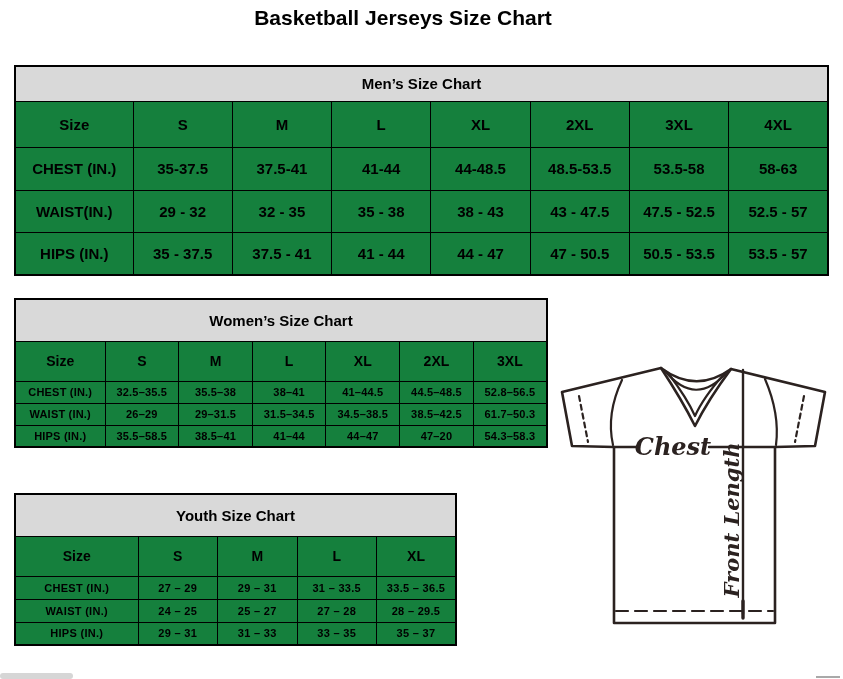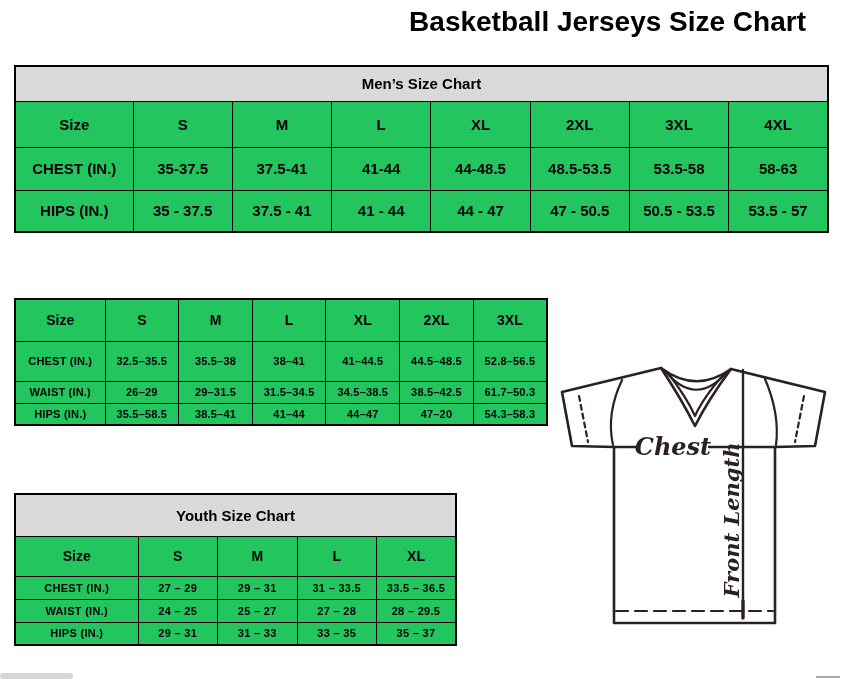--- a/index.html
+++ b/index.html
@@ -4,25 +4,25 @@
 <style>
   * { margin:0; padding:0; box-sizing:border-box; }
   html,body { background:#ffffff; }
   .page {
     position:relative; width:843px; height:679px;
     background:#ffffff; overflow:hidden;
     font-family:"Liberation Sans", sans-serif;
   }
   .main-title {
     position:absolute; top:6px; left:0; width:806px;
-    text-align:right; font-size:28px; font-weight:bold; color:#000;
+    text-align:center; font-size:21px; font-weight:bold; color:#000;
   }
   table.size-table {
     position:absolute; border-collapse:collapse; table-layout:fixed;
-    border:2px solid #000; background:#22c55e; color:#000;
+    border:2px solid #000; background:#15803d; color:#000;
   }
   .size-table th, .size-table td {
     border:1px solid #000; text-align:center; vertical-align:middle;
     font-weight:bold; padding:0; overflow:hidden; white-space:nowrap;
   }
   .size-table tr.title-row th { background:#d9d9d9; font-size:15px; }
   
   .table-men { left:14px; top:65px; width:815px; }
   .table-men tr:nth-child(1){ height:35px; }
   .table-men tr:nth-child(2){ height:46px; }
@@ -96,20 +96,30 @@
           <th>CHEST (IN.)</th>
           <td>35-37.5</td>
           <td>37.5-41</td>
           <td>41-44</td>
           <td>44-48.5</td>
           <td>48.5-53.5</td>
           <td>53.5-58</td>
           <td>58-63</td>
         </tr>
         <tr class="data-row">
+          <th>WAIST(IN.)</th>
+          <td>29 - 32</td>
+          <td>32 - 35</td>
+          <td>35 - 38</td>
+          <td>38 - 43</td>
+          <td>43 - 47.5</td>
+          <td>47.5 - 52.5</td>
+          <td>52.5 - 57</td>
+        </tr>
+        <tr class="data-row">
           <th>HIPS (IN.)</th>
           <td>35 - 37.5</td>
           <td>37.5 - 41</td>
           <td>41 - 44</td>
           <td>44 - 47</td>
           <td>47 - 50.5</td>
           <td>50.5 - 53.5</td>
           <td>53.5 - 57</td>
         </tr>
       </tbody>
@@ -119,20 +129,23 @@
       <colgroup>
         <col style="width:90px">
         <col>
         <col>
         <col>
         <col>
         <col>
         <col>
       </colgroup>
       <tbody>
+        <tr class="title-row">
+          <th colspan="7">Women’s Size Chart</th>
+        </tr>
         <tr class="size-row">
           <th>Size</th>
           <th>S</th>
           <th>M</th>
           <th>L</th>
           <th>XL</th>
           <th>2XL</th>
           <th>3XL</th>
         </tr>
         <tr class="data-row">

